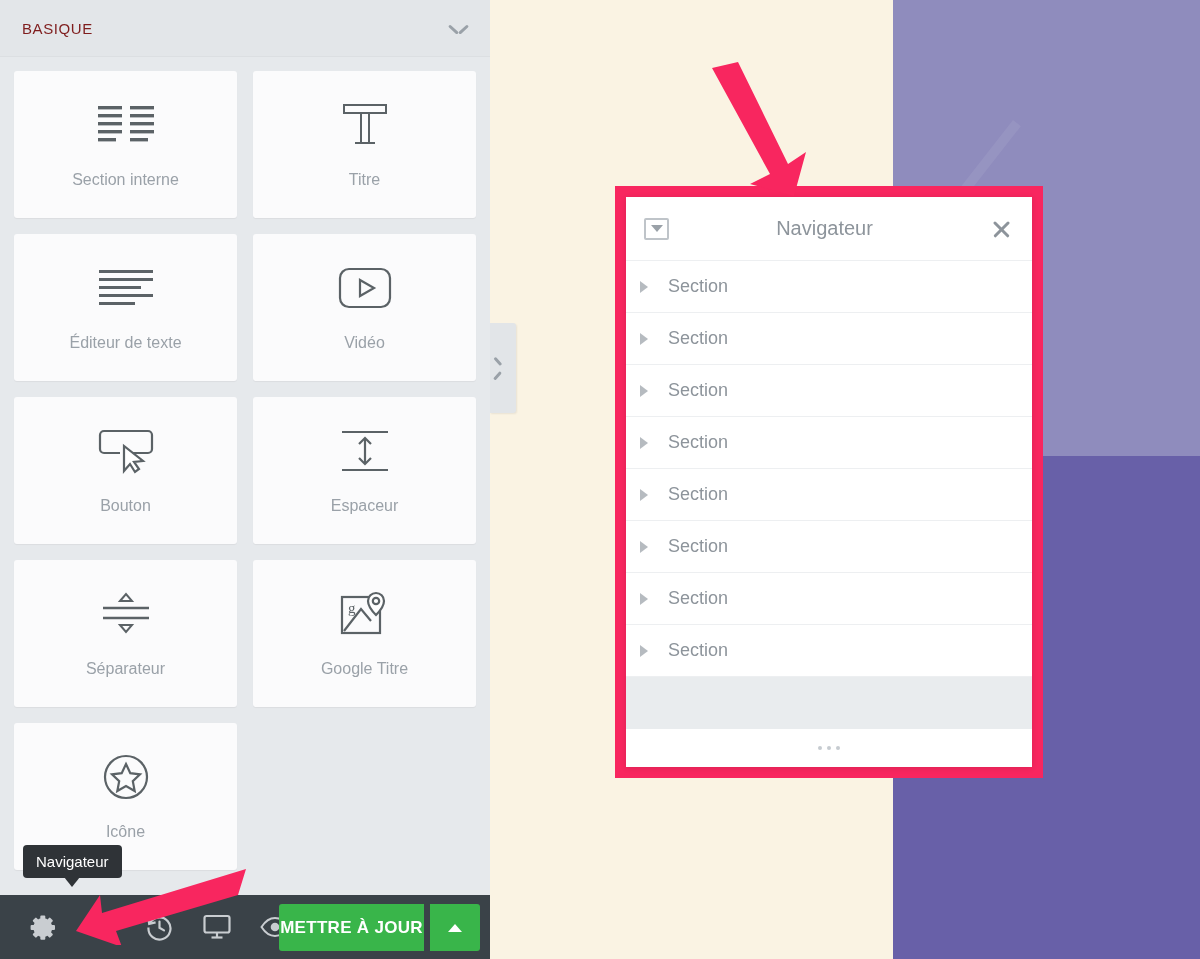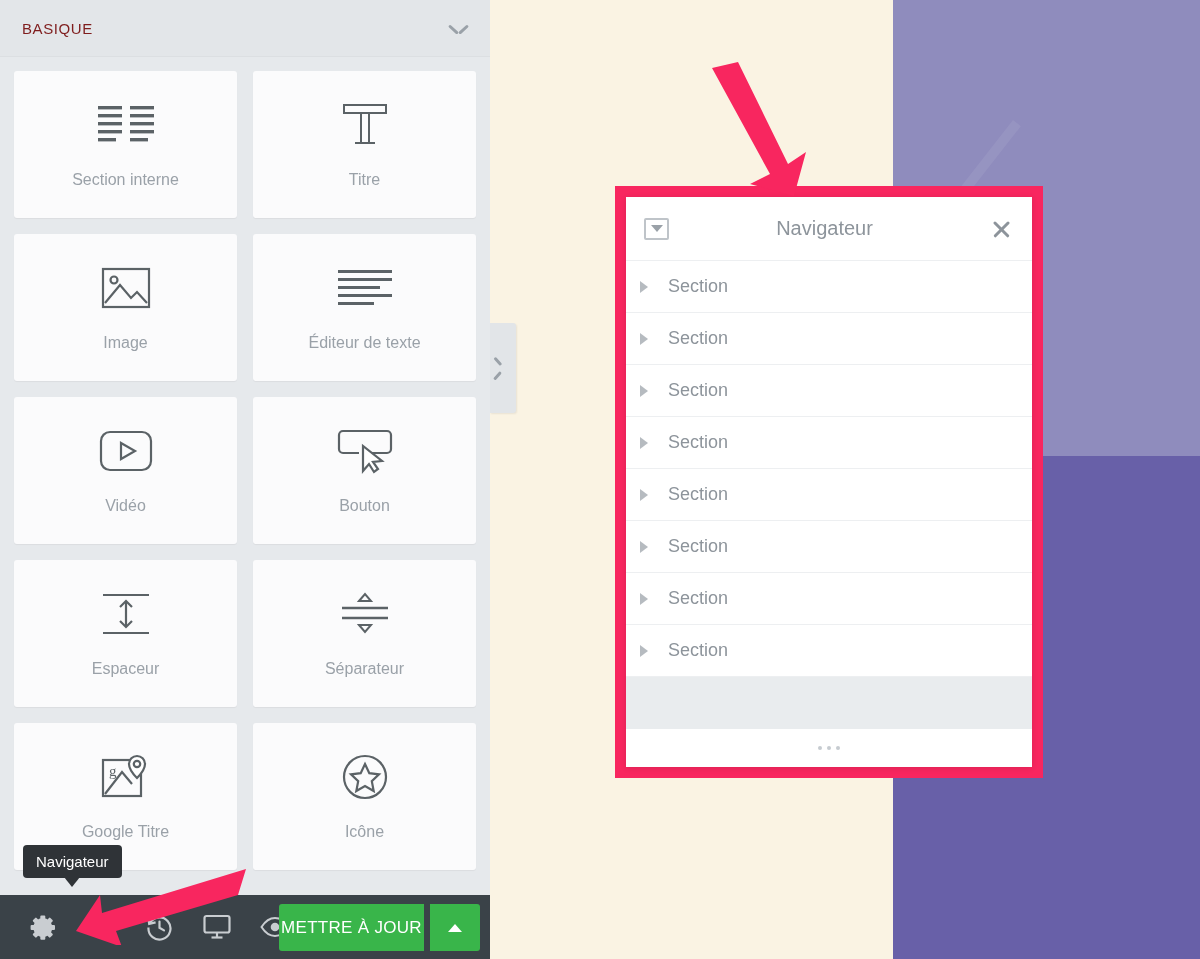--- a/index.html
+++ b/index.html
@@ -99,21 +99,21 @@
     position:absolute; left:0; bottom:0; width:490px; height:64px;
     background:#3A4248; display:flex; align-items:center; padding:0 14px;
     gap:0;
   }
   .tb-icon {
     width:58px; height:64px; display:flex; align-items:center; justify-content:center;
   }
   .tb-icon svg { display:block; }
   #update-btn {
     position:absolute; right:66px; top:9px; width:145px; height:47px;
-    background:#39B54A; color:#fff; font-weight:normal; font-size:17px;
+    background:#39B54A; color:#fff; font-weight:bold; font-size:17px;
     line-height:21px; text-align:center;
     display:flex; align-items:center; justify-content:center;
     border-radius:3px 0 0 3px; letter-spacing:.3px;
   }
   #update-arrow {
     position:absolute; right:10px; top:9px; width:52px; height:47px;
     background:#39B54A; border-radius:0 3px 3px 0;
     display:flex; align-items:center; justify-content:center;
     border-left:2px solid #3A4248;
   }
@@ -257,30 +257,20 @@
       <div class="tile-icon">
         <svg width="48" height="46" viewBox="0 0 48 46" fill="none" stroke="#5b6266" stroke-width="2">
           <rect x="3" y="3" width="42" height="8"></rect>
           <path d="M20 11 h8 v30 h-8 z"></path>
           <path d="M14 41 h20"></path>
         </svg>
       </div>
       <div class="lbl">Titre</div>
     </div>
 
-    <div class="tile">
-      <div class="tile-icon">
-        <svg width="50" height="42" viewBox="0 0 50 42" fill="none" stroke="#5b6266" stroke-width="2.2">
-          <rect x="2" y="2" width="46" height="38"></rect>
-          <circle cx="13" cy="13" r="3.5"></circle>
-          <path d="M4 36 L19 18 L30 31 L36 25 L46 36"></path>
-        </svg>
-      </div>
-      <div class="lbl">Image</div>
-    </div>
 
     <div class="tile">
       <div class="tile-icon">
         <svg width="54" height="40" viewBox="0 0 54 40">
           <g fill="#5b6266">
             <rect x="0" y="2" width="54" height="3"></rect>
             <rect x="0" y="10" width="54" height="3"></rect>
             <rect x="0" y="18" width="42" height="3"></rect>
             <rect x="0" y="26" width="54" height="3"></rect>
             <rect x="0" y="34" width="36" height="3"></rect>

